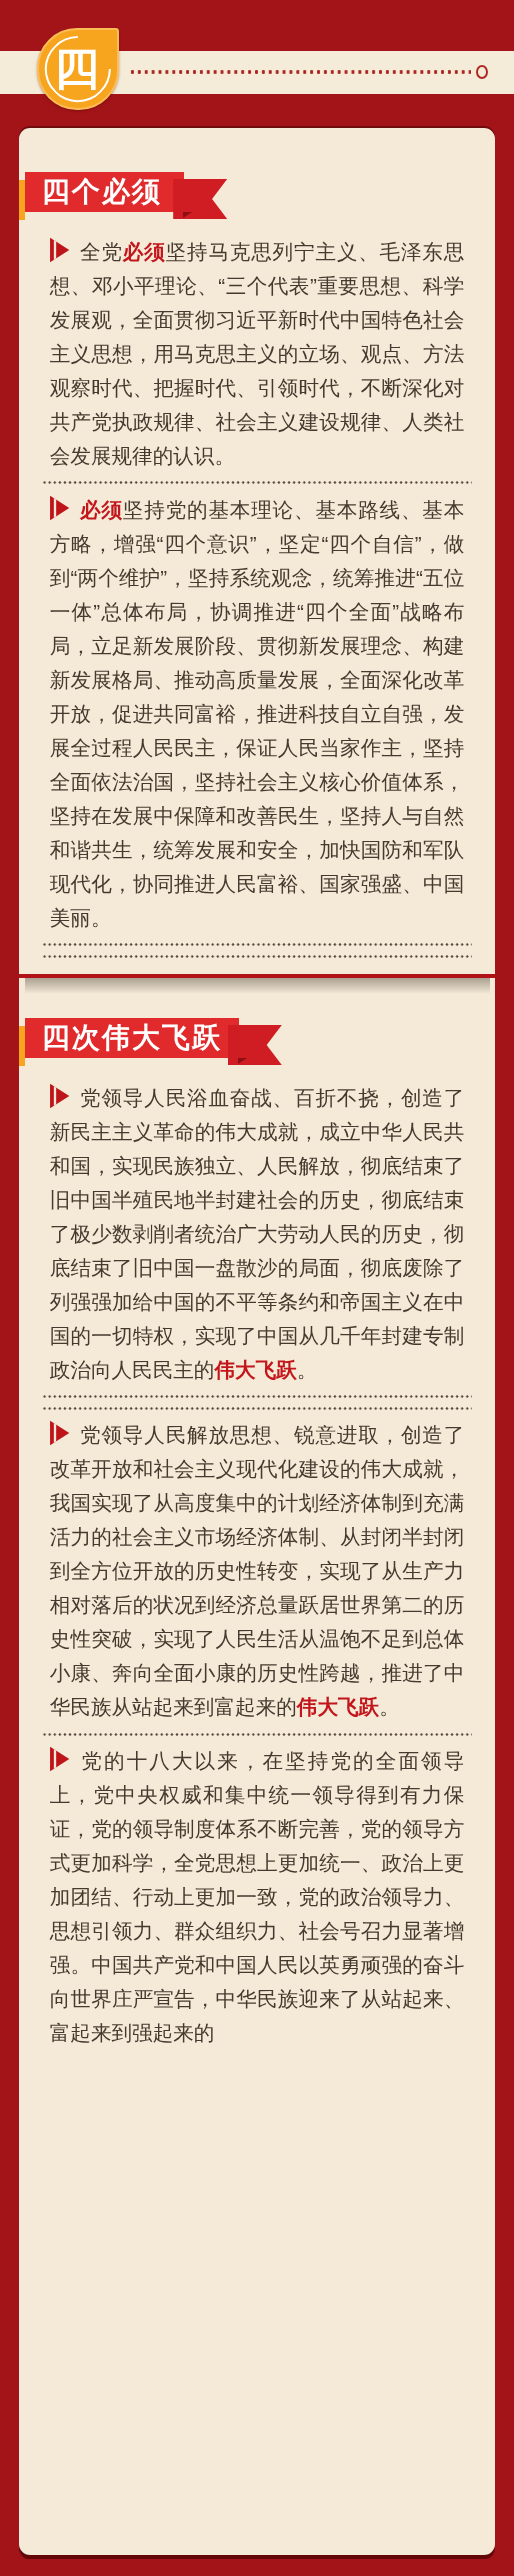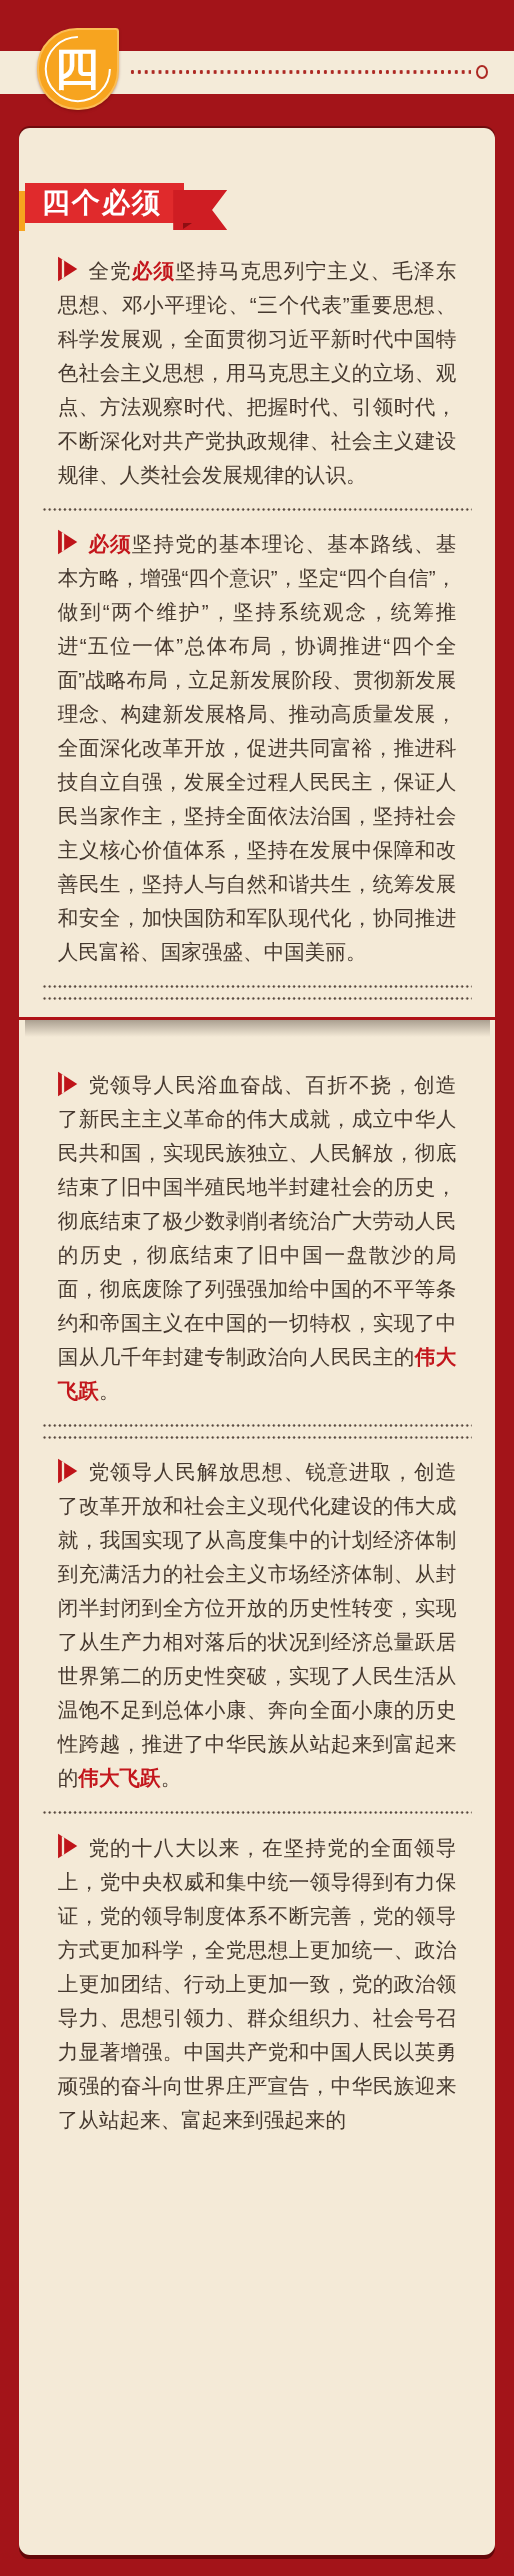--- a/index.html
+++ b/index.html
@@ -36,21 +36,21 @@
     color:#ffffff;font-size:45px;font-weight:700;line-height:1;
     padding-right:2.7px;box-sizing:border-box;
   }
   
   .card{
     position:absolute;left:19px;top:128px;width:476px;height:2427px;
     background:#f4ead7;border-radius:11px;overflow:hidden;
     box-shadow:0 4.1px 0 rgba(92,6,8,.9), 0 -2.1px 0 rgba(70,5,6,.55);
   }
   .ribbon-row{position:relative;height:40px;}
-  .ribbon-row.first{margin-top:55px;}
+  .ribbon-row.first{margin-top:44px;}
   .ribbon-row.second{margin-top:23px;}
   .ribbon-accent{position:absolute;left:0;top:8.2px;width:6.2px;height:40px;background:#f7a41f;}
   .ribbon{
     position:absolute;left:6.2px;top:0;height:40px;z-index:1;
     display:inline-flex;align-items:center;
     background:#e02a2c;color:#ffffff;
     font-size:28px;font-weight:700;letter-spacing:2.1px;
     padding:0 16.5px;min-width:159px;box-sizing:border-box;
   }
   .ribbon::after{ 
@@ -58,21 +58,21 @@
     left:calc(100% - 11px);top:6.9px;width:54px;height:100%;
     background:#cf1d23;
     clip-path:polygon(0 0,100% 0,72% 50%,100% 100%,0 100%);
   }
   .ribbon::before{ 
     content:"";position:absolute;right:-8.2px;bottom:-5.5px;
     width:0;height:0;border-top:6.9px solid #8e0e12;border-right:9.6px solid transparent;
   }
   .section-body{padding-top:15px;}
   .para{
-    margin:16px;padding:0 22.7px;text-align:justify;
+    margin:8px;padding:0 22.7px;text-align:justify;
     font-size:20.6px;line-height:34px;color:#46392f;
   }
   .para .em{color:#c3161c;font-weight:700;}
   .bullet{vertical-align:-4.1px;margin-right:9.6px;}
   .divider{
     height:3.4px;margin:8.2px 22.7px;
     background-image:radial-gradient(circle,#55463c 1.1px,rgba(0,0,0,0) 1.4px);
     background-size:5.1px 3.4px;background-repeat:repeat-x;
   }
   .card-break{position:relative;margin-top:16.5px;height:20.6px;}
@@ -127,20 +127,24 @@
           <div class="divider"></div>
         </div>
     </div>
 
     <div class="card-break">
       <div class="break-line"></div>
       <div class="break-shadow"></div>
     </div>
 
     <div class="section">
+      <div class="ribbon-row second">
+        <div class="ribbon-accent"></div>
+        <div class="ribbon">四次伟大飞跃</div>
+      </div>
       <div class="section-body">
           <p class="para"><svg class="bullet" width="20" height="26" viewBox="0 0 29 38">
               <defs>
                 <clipPath id="clip-1-0">
                   <polygon points="0,1 28,19 0,37"></polygon>
                 </clipPath>
               </defs>
               <polygon points="0,1 28,19 0,37" fill="#bf1419"></polygon>
               <rect x="5.5" y="0" width="3.4" height="38" fill="#f4ead7" clip-path="url(#clip-1-0)"></rect>
             </svg><span>党领导人民浴血奋战、百折不挠，创造了新民主主义革命的伟大成就，成立中华人民共和国，实现民族独立、人民解放，彻底结束了旧中国半殖民地半封建社会的历史，彻底结束了极少数剥削者统治广大劳动人民的历史，彻底结束了旧中国一盘散沙的局面，彻底废除了列强强加给中国的不平等条约和帝国主义在中国的一切特权，实现了中国从几千年封建专制政治向人民民主的</span><span class="em">伟大飞跃</span><span>。</span></p>

